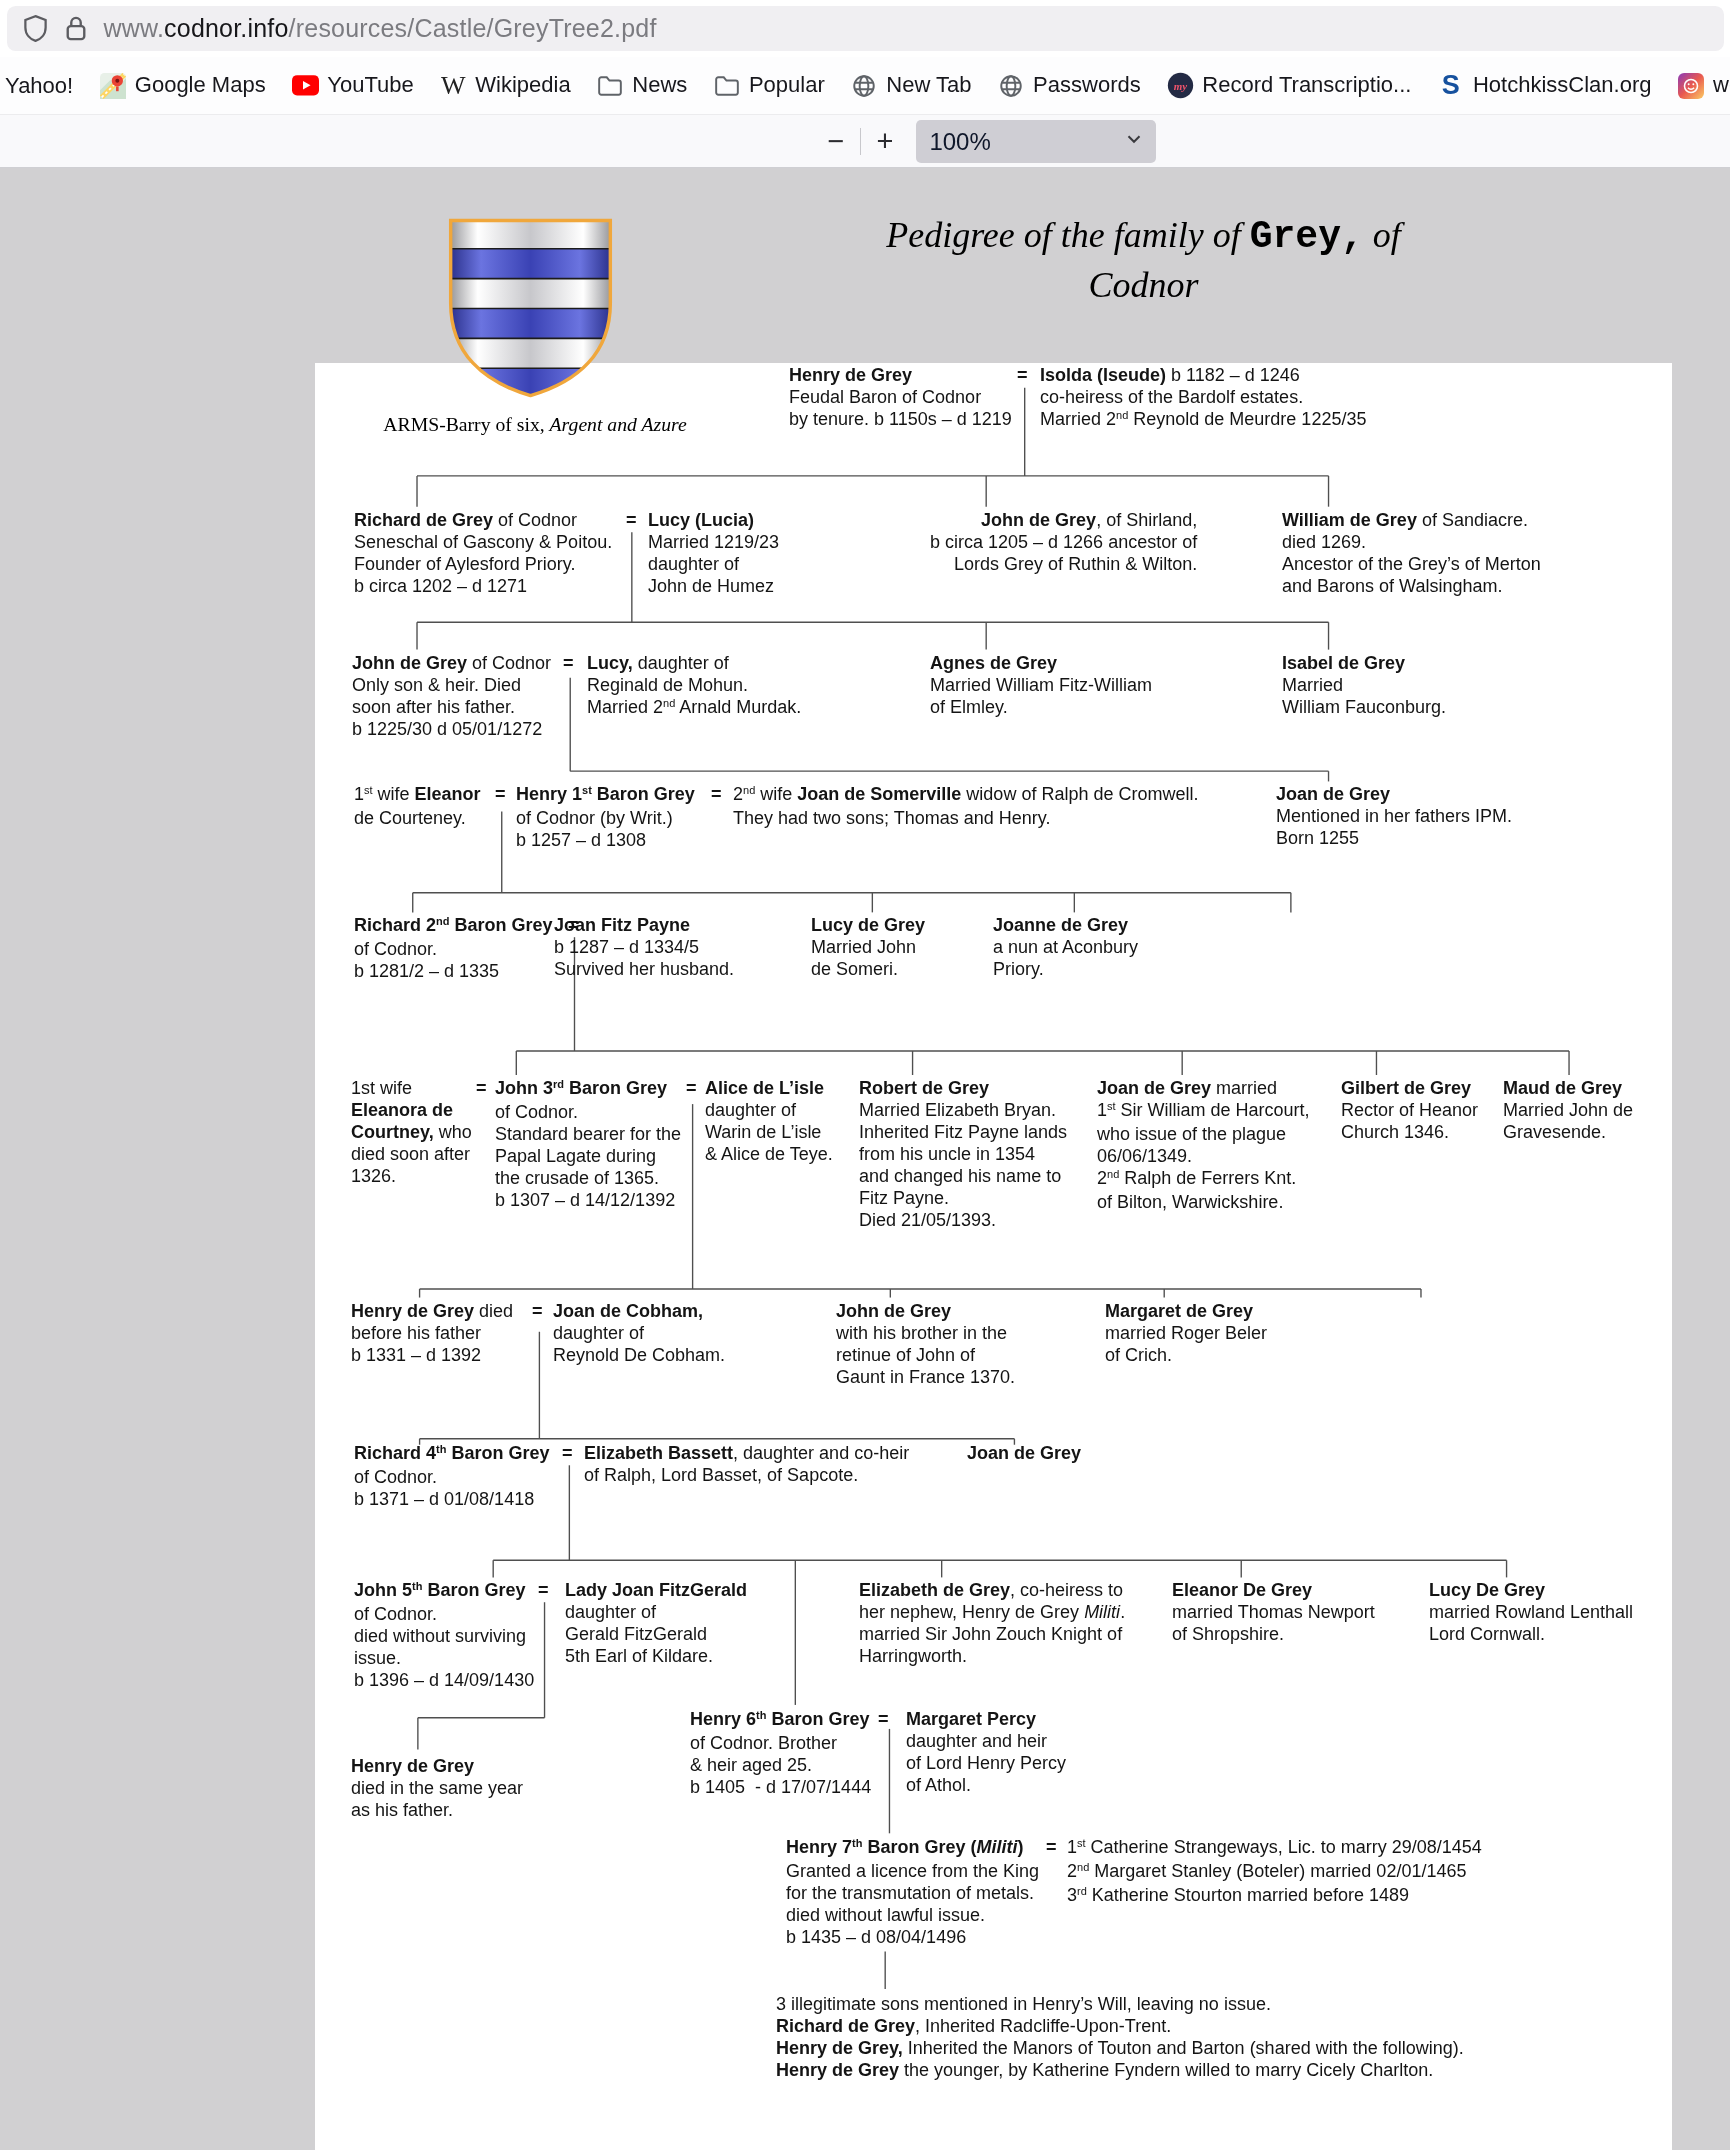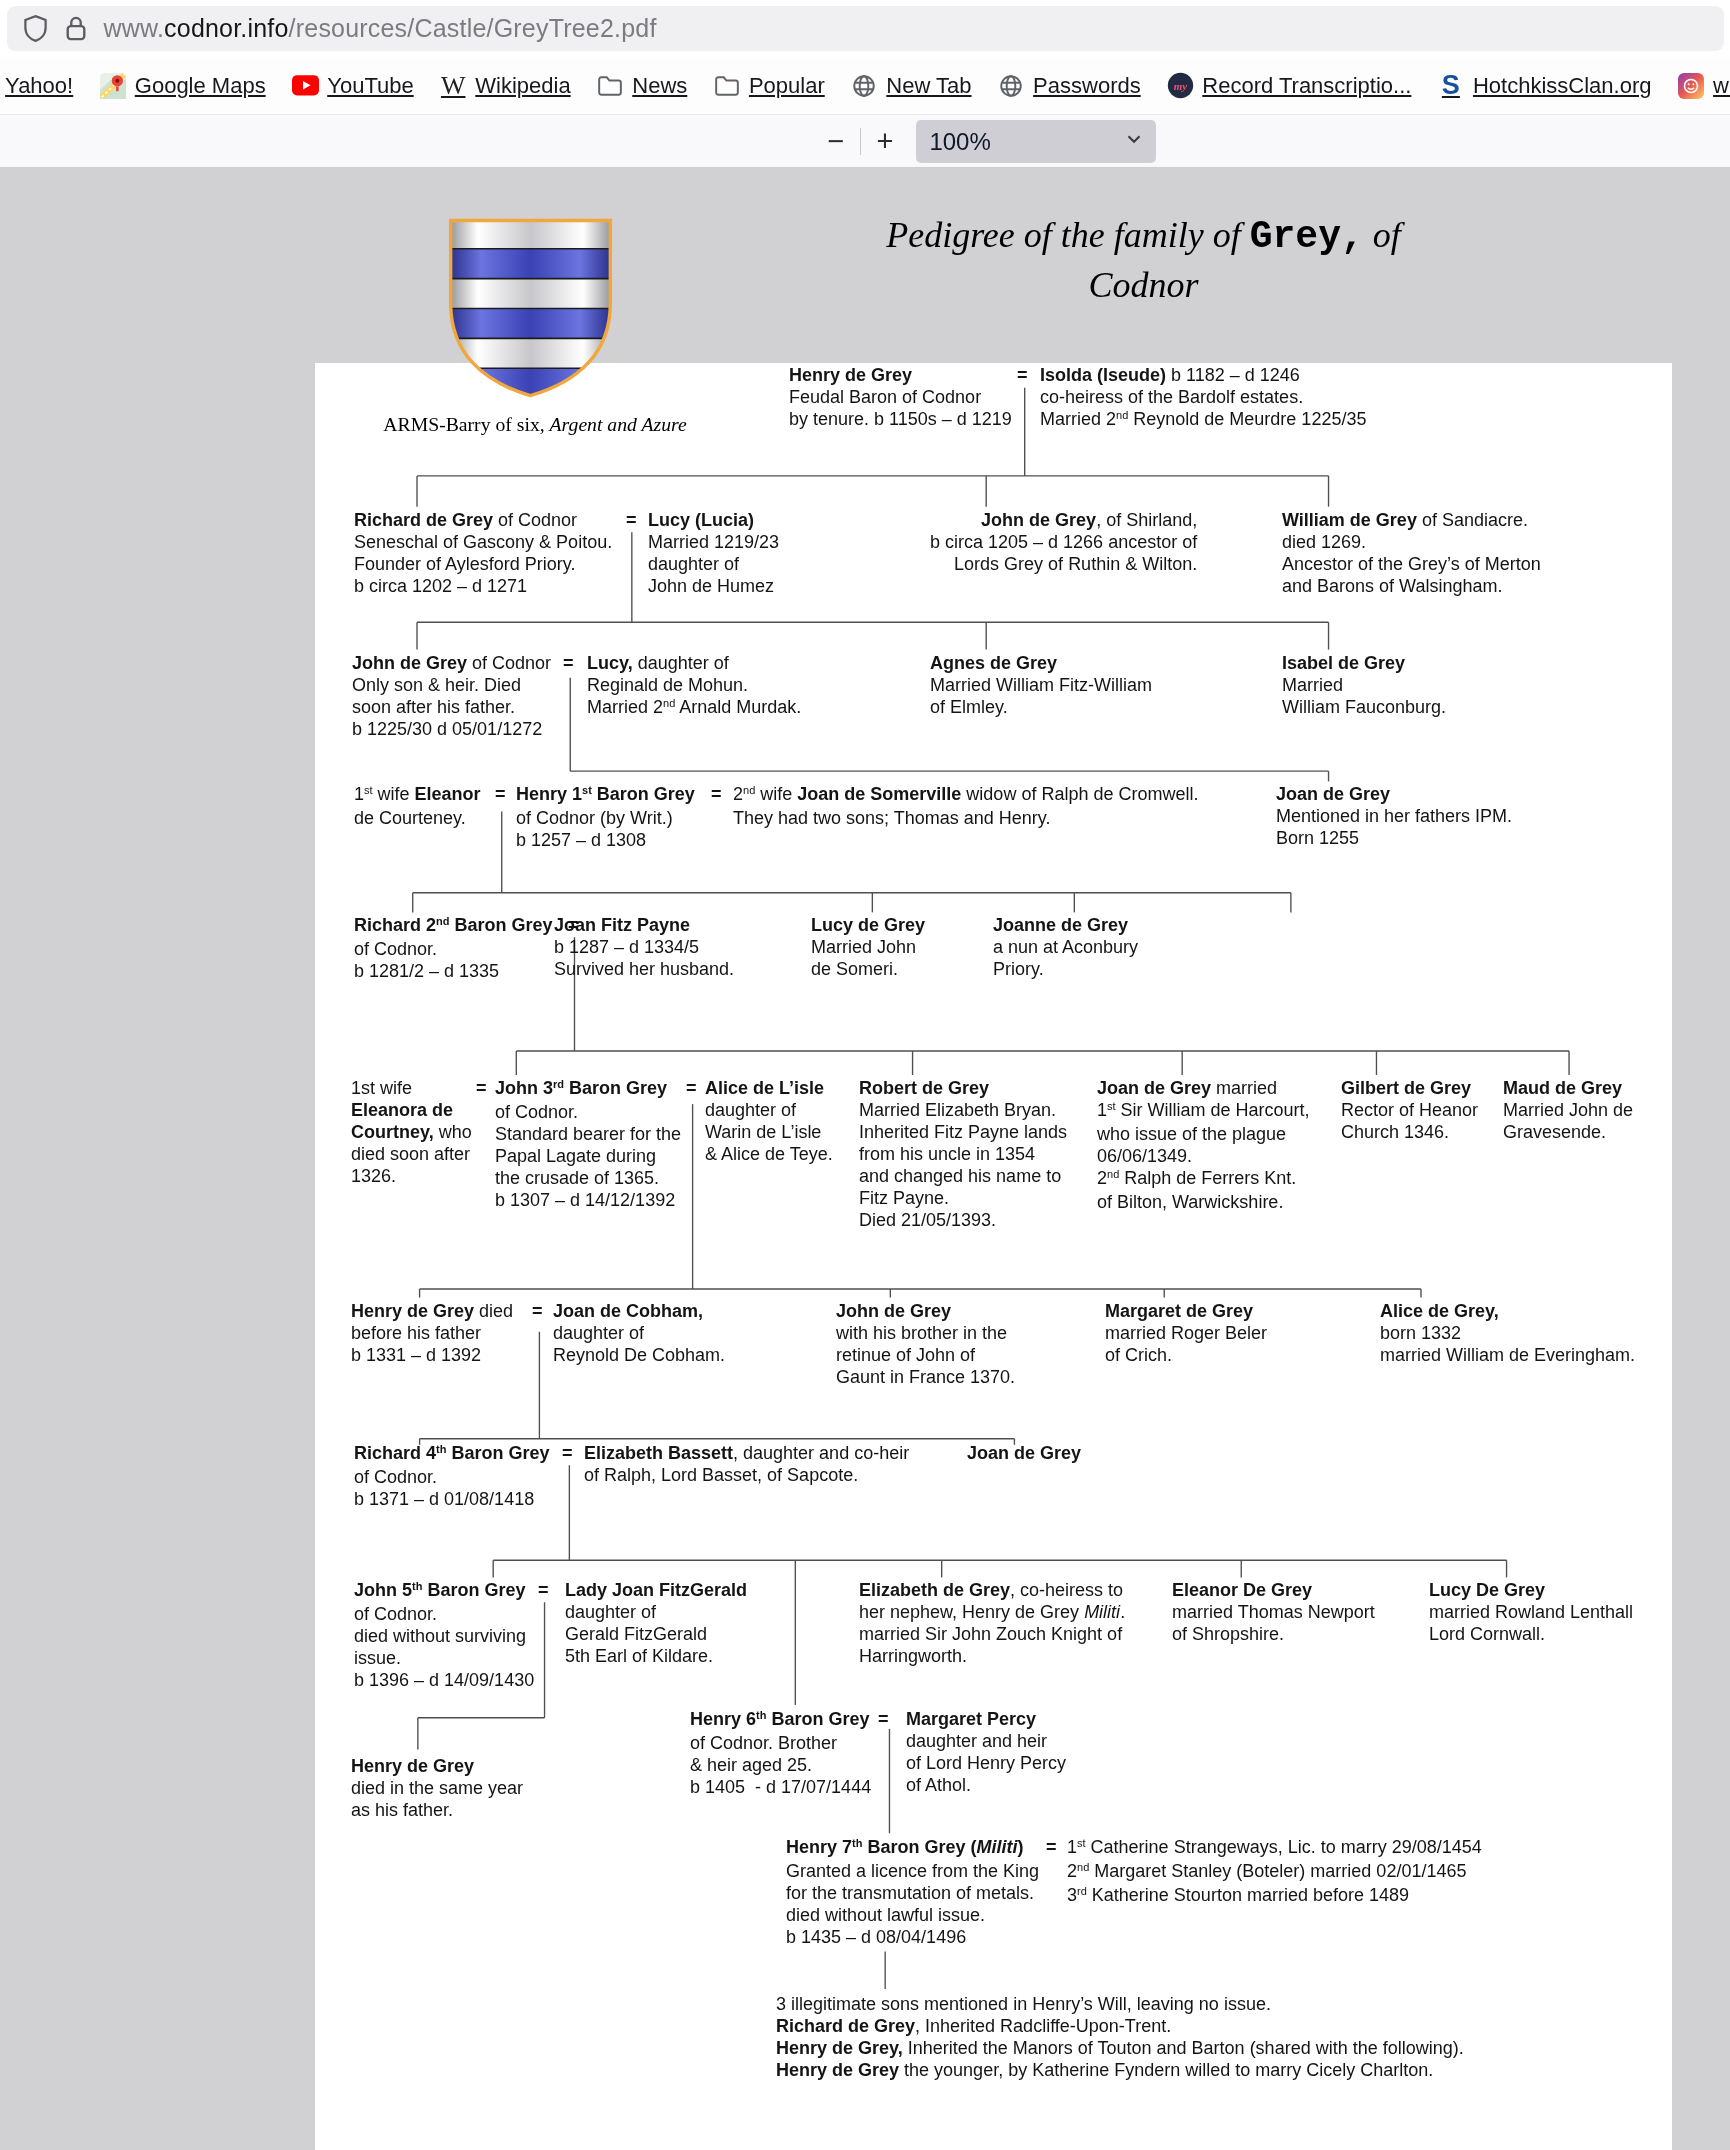--- a/index.html
+++ b/index.html
@@ -3,21 +3,21 @@
 <meta charset="utf-8">
 <style>
   html,body{margin:0;padding:0;background:#d1d0d2;}
   #screen{position:relative;width:1731px;height:2150px;overflow:hidden;background:#d1d0d2;font-family:"Liberation Sans",sans-serif;}
   
   .topbar{position:absolute;left:0;top:0;width:1731px;height:57px;background:#ffffff;}
   .urlfield{position:absolute;left:6.8px;top:6px;right:6.8px;height:45px;background:#f0eff2;border-radius:8.6px;display:flex;align-items:center;padding-left:15.4px;gap:13.7px;box-sizing:border-box;}
   .urltext{font-size:25px;color:#7b7b80;letter-spacing:0.2px;white-space:nowrap;}
   .urltext .dom{color:#17171a;}
   .bmbar{position:absolute;left:0;top:57px;width:1731px;height:57px;background:#fdfdfe;display:flex;align-items:center;gap:26px;padding-left:5.1px;box-sizing:border-box;overflow:hidden;}
-  .bm{display:inline-flex;align-items:flex-end;gap:8.6px;font-size:22px;color:#17171c;white-space:nowrap;flex:0 0 auto;text-decoration:underline;}
+  .bm{display:inline-flex;align-items:flex-start;gap:8.6px;font-size:22px;color:#17171c;white-space:nowrap;flex:0 0 auto;}
   .bmi{display:inline-flex;align-items:center;justify-content:center;width:27px;height:27px;}
   .pdftoolbar{position:absolute;left:0;top:114px;width:1731px;height:54px;background:#f9f9fb;border-top:0.9px solid #ececee;border-bottom:0.9px solid #cfcfd3;box-sizing:border-box;}
   .zoomgroup{position:absolute;left:812px;top:5.1px;display:flex;align-items:center;height:43px;}
   .zbtn{font-size:29px;color:#2c2c30;background:none;border:none;width:48px;height:43px;text-align:center;line-height:39px;padding:0;font-family:"Liberation Sans",sans-serif;}
   .zsep{width:0.9px;height:27px;background:#c8c8cc;}
   .zoomselect{margin-left:6.8px;width:240px;height:43px;background:#cfced4;border-radius:5.1px;display:flex;align-items:center;justify-content:space-between;padding:0 10.3px 0 13.7px;font-size:24px;color:#0f172a;box-sizing:border-box;}
   
   .viewport{position:absolute;left:0;top:168px;width:1731px;height:1983px;background:#d1d0d2;}
   .pdfpage{position:absolute;left:315px;top:195px;width:1357px;height:1936px;background:#ffffff;}
   #connect{position:absolute;left:0;top:0;width:1731px;height:2150px;pointer-events:none;}
@@ -464,25 +464,20 @@
         <div class="tl"><span class="b">John de Grey</span></div>
         <div class="tl"><span>with his brother in the</span></div>
         <div class="tl"><span>retinue of John of</span></div>
         <div class="tl"><span>Gaunt in France 1370.</span></div>
       </div>
       <div class="tnode" style="left: 1105px; top: 1300px;">
         <div class="tl"><span class="b">Margaret de Grey</span></div>
         <div class="tl"><span>married Roger Beler</span></div>
         <div class="tl"><span>of Crich.</span></div>
       </div>
-      <div class="tnode" style="left: 1380px; top: 1300px;">
-        <div class="tl"><span class="b">Alice de Grey,</span></div>
-        <div class="tl"><span>born 1332</span></div>
-        <div class="tl"><span>married William de Everingham.</span></div>
-      </div>
       <div class="tnode" style="left: 354px; top: 1442px;">
         <div class="tl"><span class="b">Richard 4</span><span class="b sup">th</span><span class="b"> Baron Grey</span></div>
         <div class="tl"><span>of Codnor.</span></div>
         <div class="tl"><span>b 1371 – d 01/08/1418</span></div>
       </div>
       <div class="tnode" style="left: 562px; top: 1442px;">
         <div class="tl"><span class="b">=</span></div>
       </div>
       <div class="tnode" style="left: 584px; top: 1442px;">
         <div class="tl"><span class="b">Elizabeth Bassett</span><span>, daughter and co-heir</span></div>

